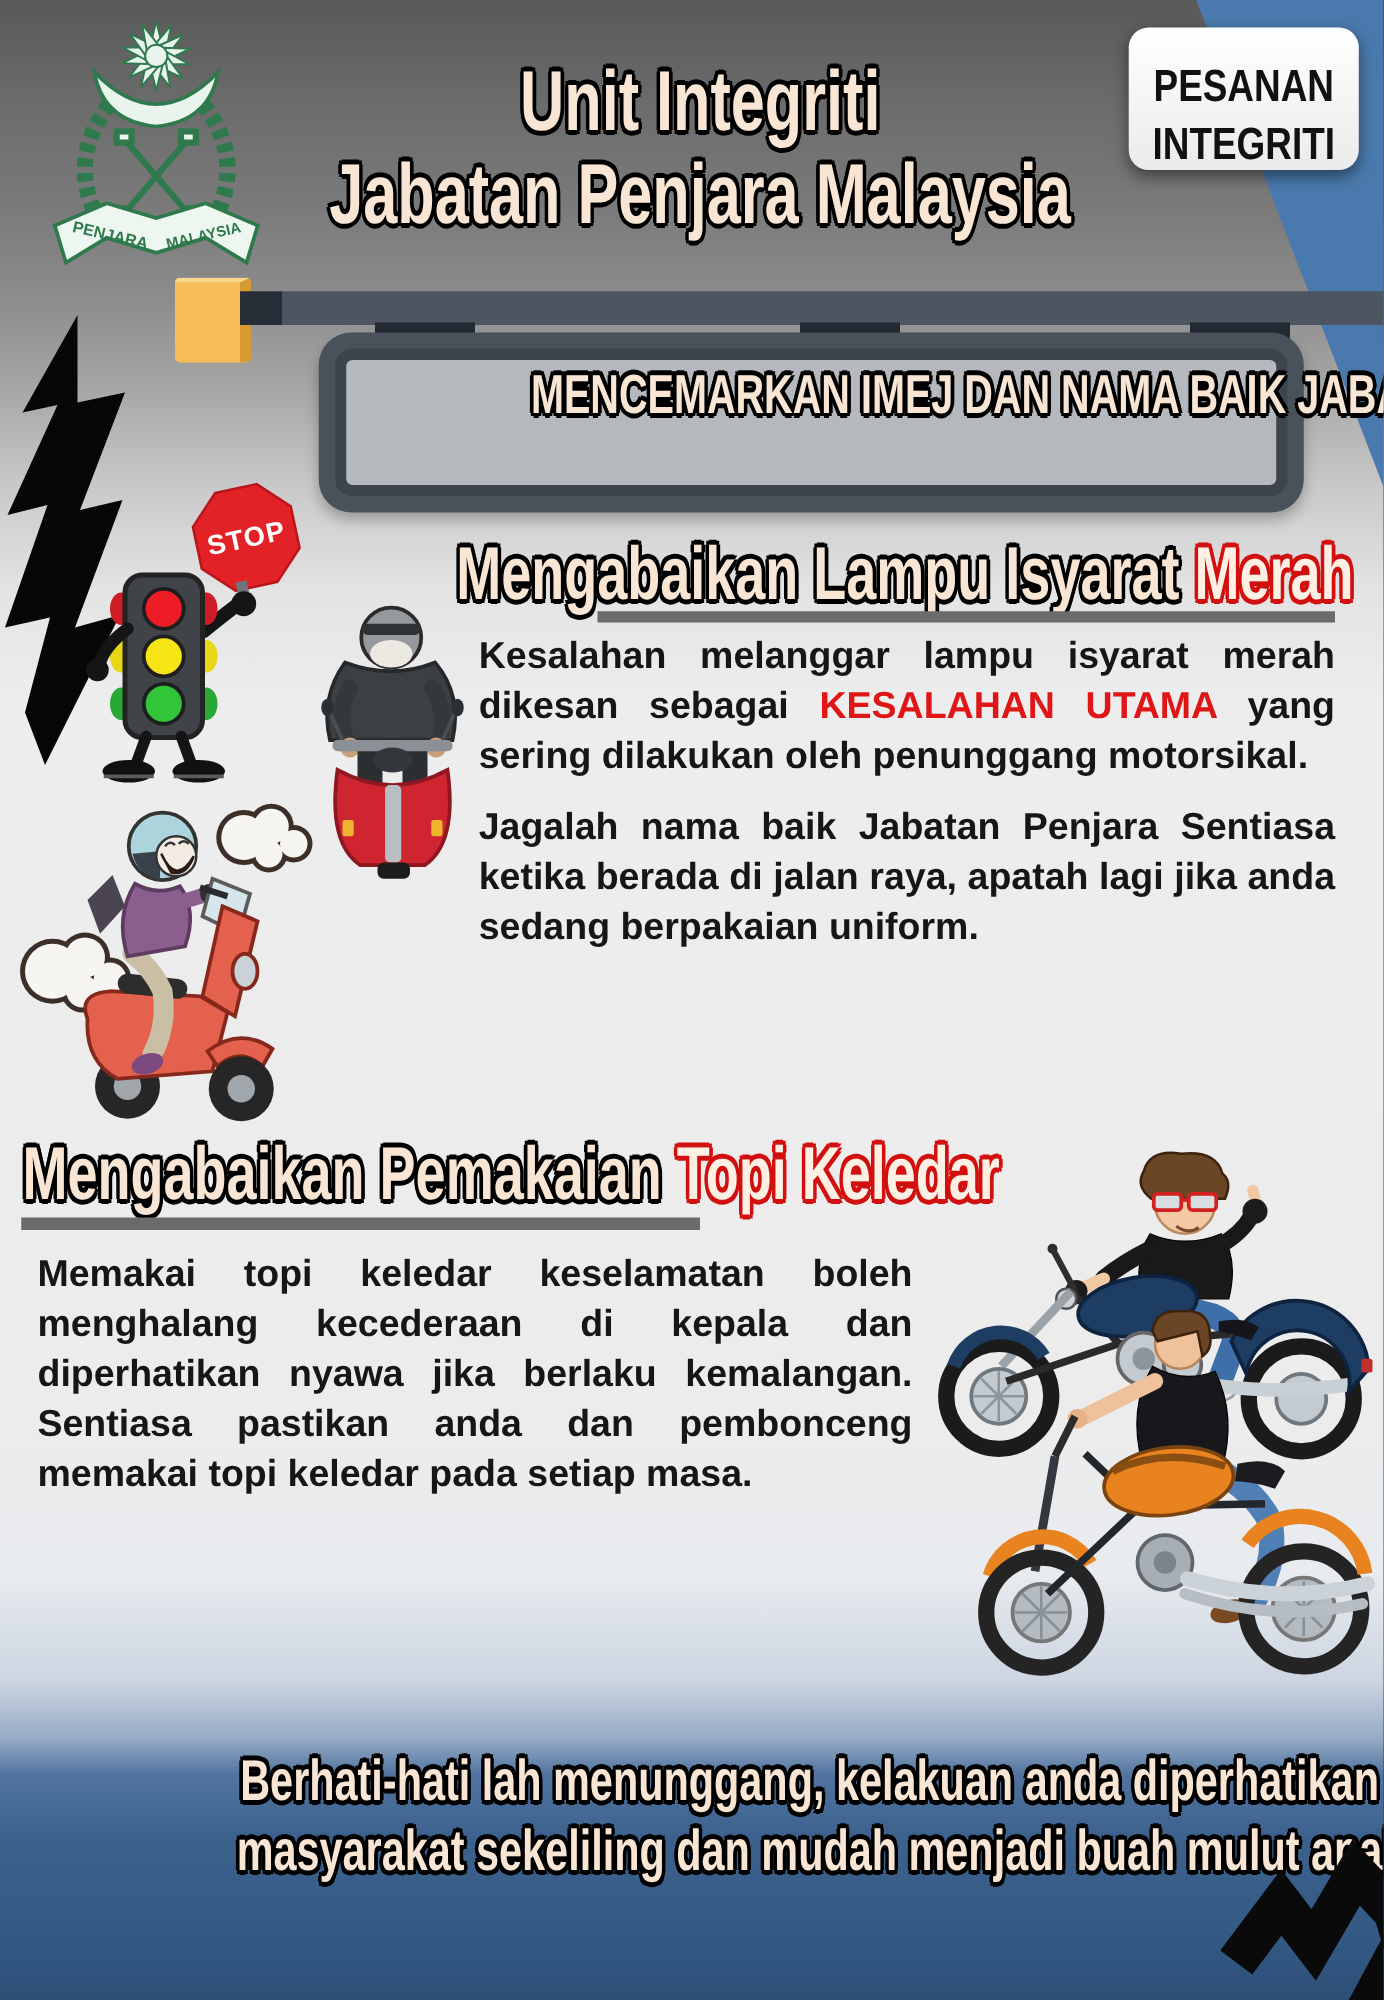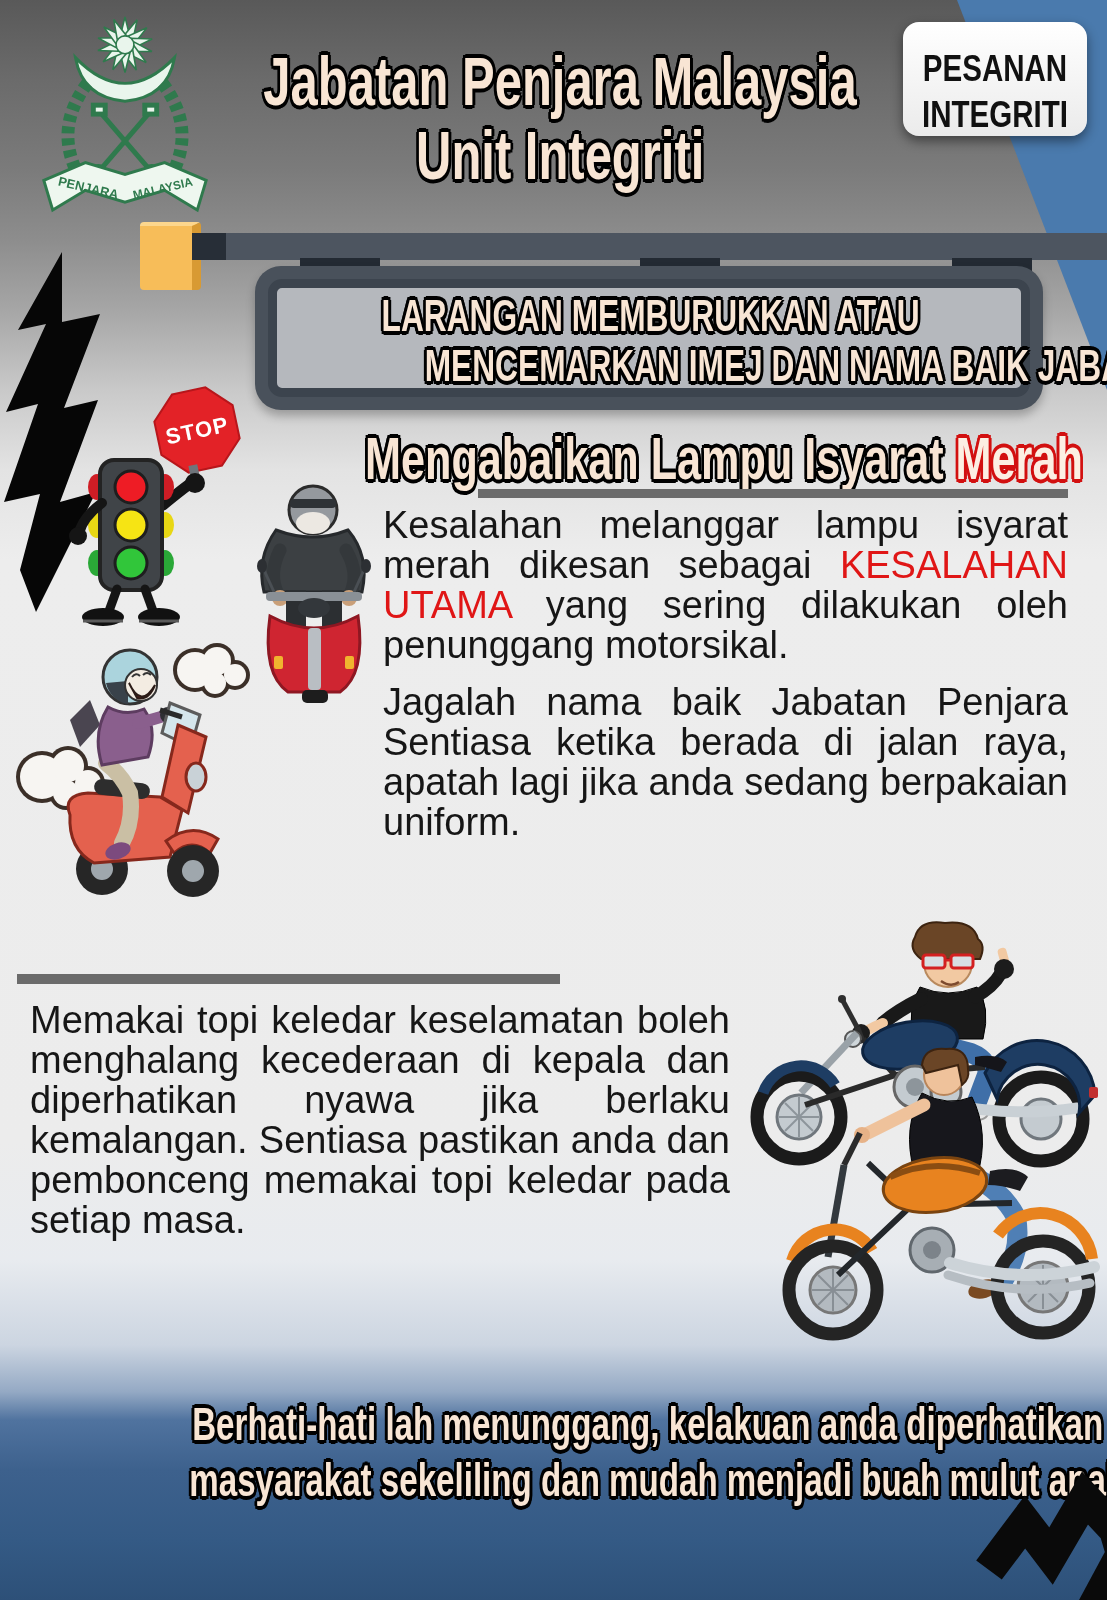--- a/index.html
+++ b/index.html
@@ -39,21 +39,21 @@
   .signboard{left:255px;top:266px;width:788px;height:144px;background:#49515b;border-radius:26px;
     box-shadow:0 6px 10px rgba(0,0,0,.25);}
   .sign-inner{position:absolute;left:13px;right:13px;top:13px;bottom:13px;background:#b5b8bd;
     border:9px solid #3c444e;border-radius:14px;text-align:center;padding-top:3px;box-sizing:border-box;}
   .sign-line{font-size:44px;line-height:50px;}
   
   .heading{white-space:nowrap;font-size:60px;line-height:62px;}
   .underline{background:#6b6b6b;}
   
   .para-block{text-align:justify;color:#161616;}
-  .para-block p{margin:0 0 17px 0;font-size:38px;line-height:40px;}
+  .para-block p{margin:0 0 17px 0;font-size:30px;line-height:40px;font-weight:bold;}
   .hl{color:#e01616;}
   
   .footer{left:0;top:1396px;width:1107px;text-align:center;}
   .footer-line{font-size:46px;line-height:56px;}
   svg{overflow:visible;}
 </style>
 </head>
 <body>
 
 <div class="poster">
@@ -120,37 +120,36 @@
       <circle cx="127" cy="162" r="6"></circle>
         <circle cx="120" cy="170" r="5"></circle>
         <circle cx="134" cy="170" r="5"></circle>
     </g>
     <path d="M18,170 L60,152 L100,164 L140,152 L182,170 L173,200 L140,180 L100,192 L60,180 L27,200 Z" fill="#eef7ef" stroke="#2f7a4d" stroke-width="3"></path>
     <text transform="translate(62,182) rotate(13)" text-anchor="middle" font-size="13" font-weight="bold" fill="#2f7a4d">PENJARA</text>
     <text transform="translate(139,182) rotate(-13)" text-anchor="middle" font-size="12" font-weight="bold" fill="#2f7a4d">MALAYSIA</text>
   </svg>
 
   <div class="abs title">
+    <div class="title-line"><span class="cond outl">Unit Integriti</span></div>
     <div class="title-line"><span class="cond outl">Jabatan Penjara Malaysia</span></div>
-    <div class="title-line"><span class="cond outl">Unit Integriti</span></div>
   </div>
 
   <div class="abs badge">
     <div>PESANAN</div>
     <div>INTEGRITI</div>
   </div>
 
   <div class="abs orange-block"></div>
   <div class="abs bar"></div>
   <div class="abs hanger h1"></div>
   <div class="abs hanger h2"></div>
   <div class="abs hanger h3"></div>
   <div class="abs signboard">
     <div class="sign-inner">
-      <div class="sign-line"><span class="cond outl">LARANGAN MEMBURUKKAN ATAU</span></div>
       <div class="sign-line"><span class="cond outl">MENCEMARKAN IMEJ DAN NAMA BAIK JABATAN</span></div>
     </div>
   </div>
 
   <svg class="abs" style="left:0;top:252px" width="150" height="360" viewBox="0 0 150 360">
     <path d="M62,0 L18,78 L46,72 L6,160 L38,152 L4,250 L40,242 L20,318 L36,360 L96,240 L60,250 L98,148 L64,156 L100,62 L62,70 Z" fill="#060606"></path>
   </svg>
 
   <svg class="abs" style="left:45px;top:385px" width="230" height="250" viewBox="0 0 230 250">
     <g transform="translate(152,45) rotate(-12)">
@@ -276,20 +275,23 @@
   <div class="abs heading" style="left:365px;top:428px">
     <span class="cond cond-l"><span class="outl">Mengabaikan Lampu Isyarat </span><span class="outlr">Merah</span></span>
   </div>
   <div class="abs underline" style="left:478px;top:489px;width:590px;height:9px"></div>
 
   <div class="abs para-block" style="left:383px;top:505px;width:685px">
     <p><span>Kesalahan melanggar lampu isyarat merah dikesan sebagai </span><span class="hl">KESALAHAN UTAMA</span><span> yang sering dilakukan oleh penunggang motorsikal.</span></p>
     <p>Jagalah nama baik Jabatan Penjara Sentiasa ketika berada di jalan raya, apatah lagi jika anda sedang berpakaian uniform.</p>
   </div>
 
+  <div class="abs heading" style="left:18px;top:908px">
+    <span class="cond cond-l"><span class="outl">Mengabaikan Pemakaian </span><span class="outlr">Topi Keledar</span></span>
+  </div>
   <div class="abs underline" style="left:17px;top:974px;width:543px;height:10px"></div>
 
   <div class="abs para-block" style="left:30px;top:1000px;width:700px">
     <p>Memakai topi keledar keselamatan boleh menghalang kecederaan di kepala dan diperhatikan nyawa jika berlaku kemalangan. Sentiasa pastikan anda dan pembonceng memakai topi keledar pada setiap masa.</p>
   </div>
 
   <svg class="abs" style="left:745px;top:915px" width="362" height="265" viewBox="0 0 362 265">
     <g>
       <path d="M178,120 Q200,132 226,138 Q246,146 242,164 L242,160 L230,192" stroke="#3f6fa8" stroke-width="20" fill="none" stroke-linecap="round"></path>
       <ellipse cx="228" cy="198" rx="15" ry="8" fill="#e8e8e8" stroke="#9a9a9a" stroke-width="2"></ellipse>

